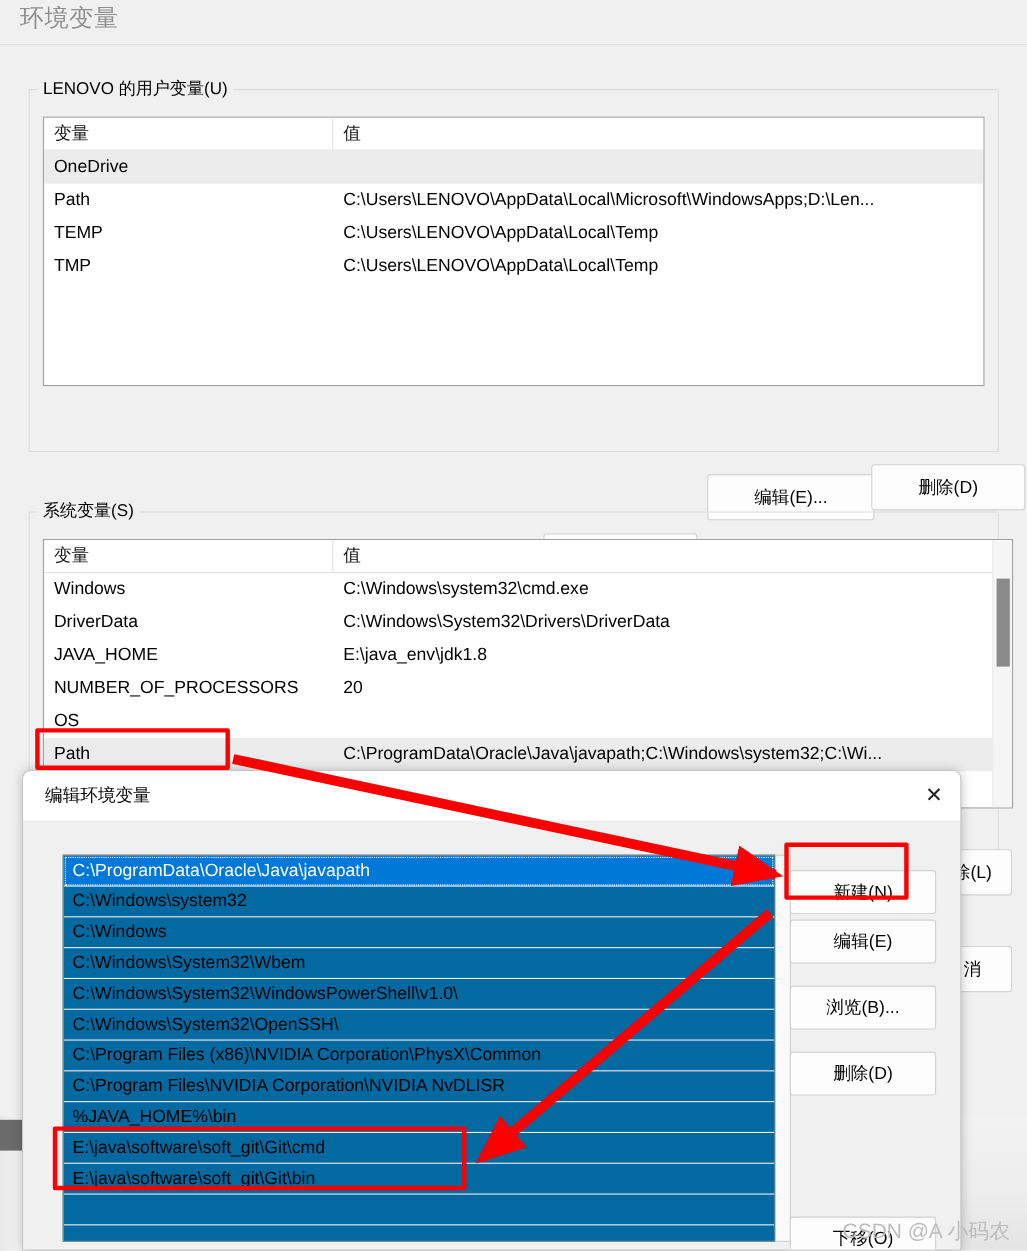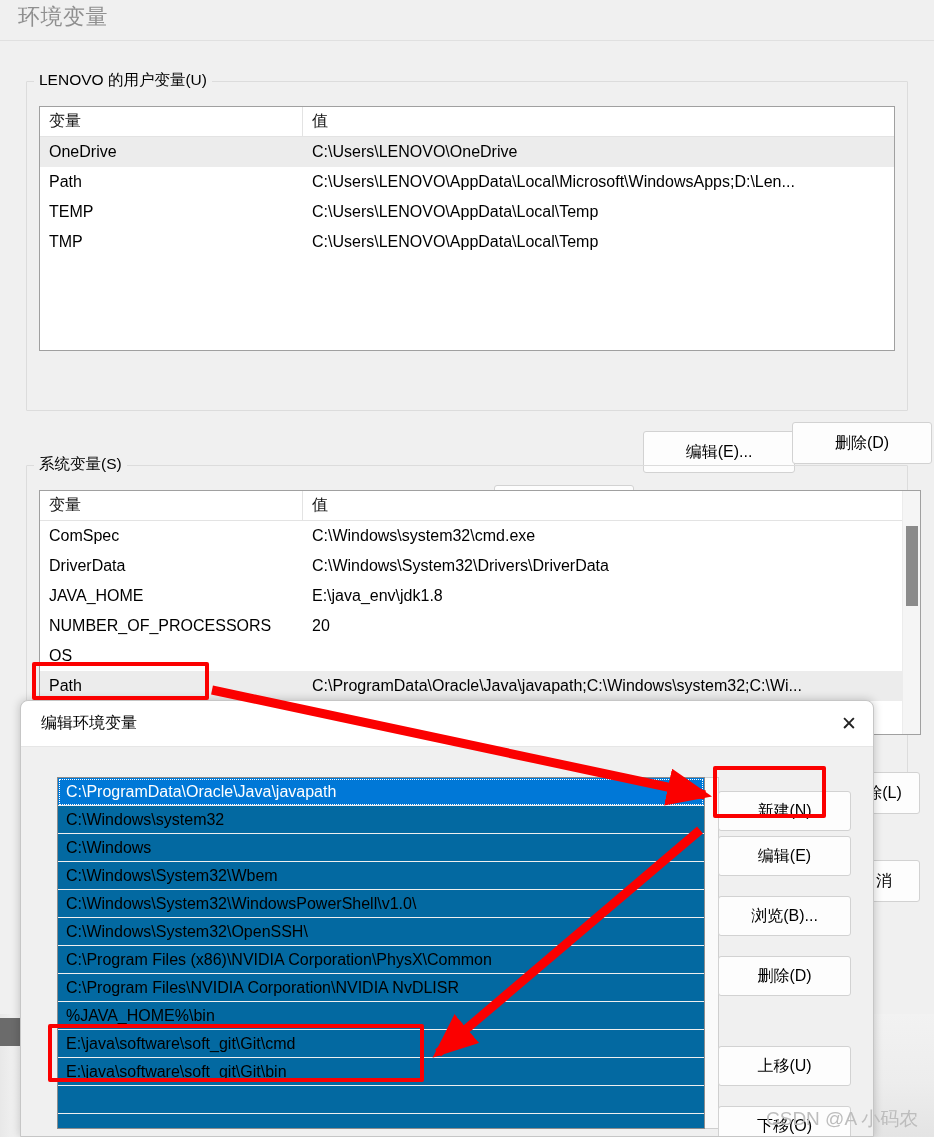--- a/index.html
+++ b/index.html
@@ -273,21 +273,20 @@
         <div class="group-legend">LENOVO 的用户变量(U)</div>
 
         <div class="var-table" style="left:13px; top:25px; width:856px; height:245px;">
           <div class="vt-header">
             <div class="cell col-name">变量</div>
             <div class="cell col-val">值</div>
           </div>
 
           <div class="vt-row selected">
             <div class="cell col-name">OneDrive</div>
-            <div class="cell col-val">C:\Users\LENOVO\OneDrive</div>
           </div>
           <div class="vt-row">
             <div class="cell col-name">Path</div>
             <div class="cell col-val">C:\Users\LENOVO\AppData\Local\Microsoft\WindowsApps;D:\Len...</div>
           </div>
           <div class="vt-row">
             <div class="cell col-name">TEMP</div>
             <div class="cell col-val">C:\Users\LENOVO\AppData\Local\Temp</div>
           </div>
           <div class="vt-row">
@@ -305,21 +304,21 @@
         <div class="group-frame"></div>
         <div class="group-legend">系统变量(S)</div>
 
         <div class="var-table" style="left:13px; top:25px; width:882px; height:245px;">
           <div class="vt-header">
             <div class="cell col-name">变量</div>
             <div class="cell col-val">值</div>
           </div>
 
           <div class="vt-row">
-            <div class="cell col-name">ComSpec</div>
+            <div class="cell col-name">Windows</div>
             <div class="cell col-val">C:\Windows\system32\cmd.exe</div>
           </div>
           <div class="vt-row">
             <div class="cell col-name">DriverData</div>
             <div class="cell col-val">C:\Windows\System32\Drivers\DriverData</div>
           </div>
           <div class="vt-row">
             <div class="cell col-name">JAVA_HOME</div>
             <div class="cell col-val">E:\java_env\jdk1.8</div>
           </div>
@@ -369,21 +368,20 @@
       <div class="pl-row"></div>
       <div class="pl-row"></div>
     </div>
 
     <div class="ed-scroll"></div>
 
     <div class="btn" style="left:697px; top:90px; width:133px; height:40px;">新建(N)</div>
     <div class="btn" style="left:697px; top:195px; width:133px; height:40px;">浏览(B)...</div>
     <div class="btn" style="left:697px; top:135px; width:133px; height:40px;">编辑(E)</div>
     <div class="btn" style="left:697px; top:255px; width:133px; height:40px;">删除(D)</div>
-    <div class="btn" style="left:697px; top:345px; width:133px; height:40px;">上移(U)</div>
     <div class="btn" style="left:697px; top:405px; width:133px; height:40px;">下移(O)</div>
   </div>
 
   <div class="red-box" style="left:32px; top:662px; width:177px; height:38px;"></div>
   <div class="red-box" style="left:713px; top:766px; width:113px; height:52px;"></div>
   <div class="red-box" style="left:48px; top:1024px; width:376px; height:58px;"></div>
 
   <svg class="annot-svg" viewBox="0 0 934 1137">
     <defs>
       <marker id="arrowhead" markerWidth="5" markerHeight="4.2" refX="4.2" refY="2.1" orient="auto">

